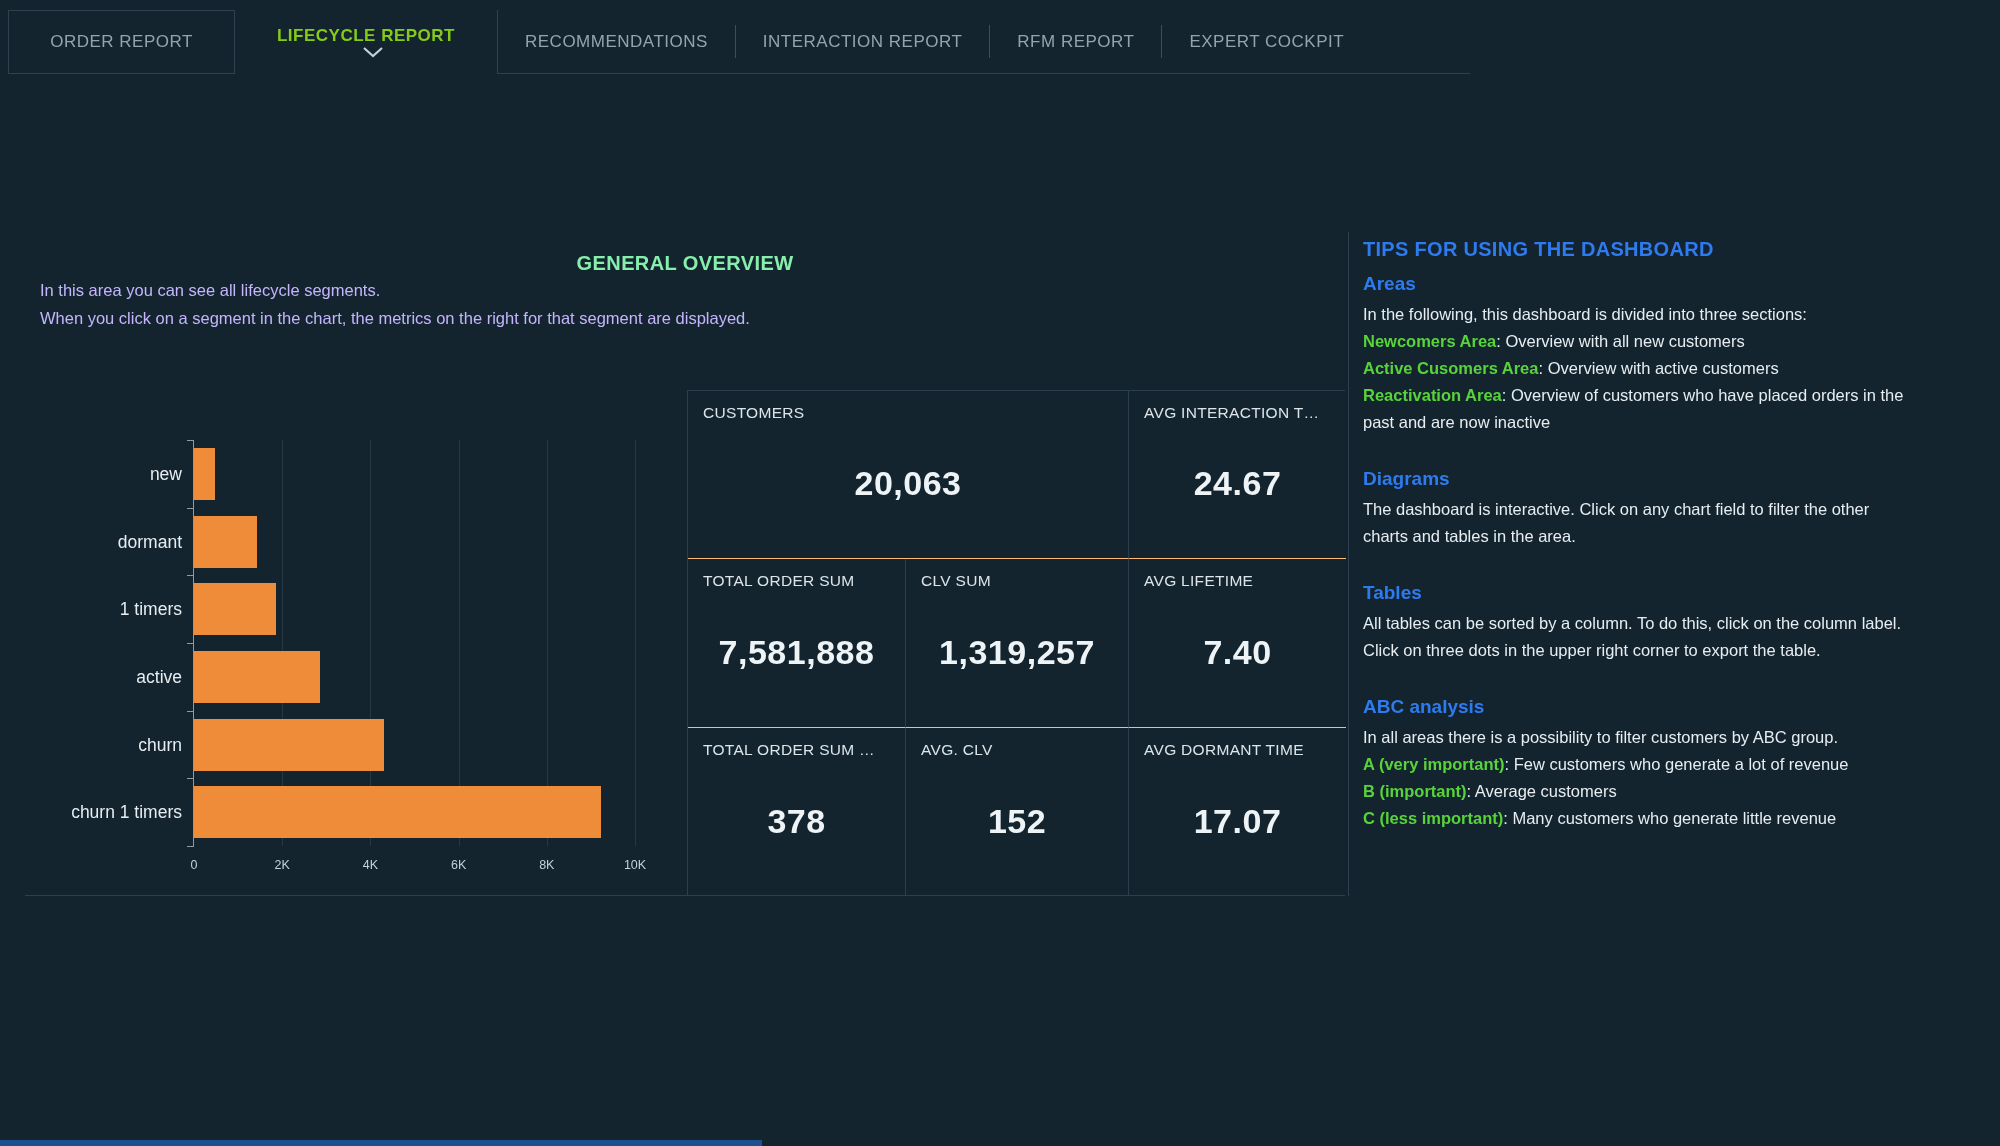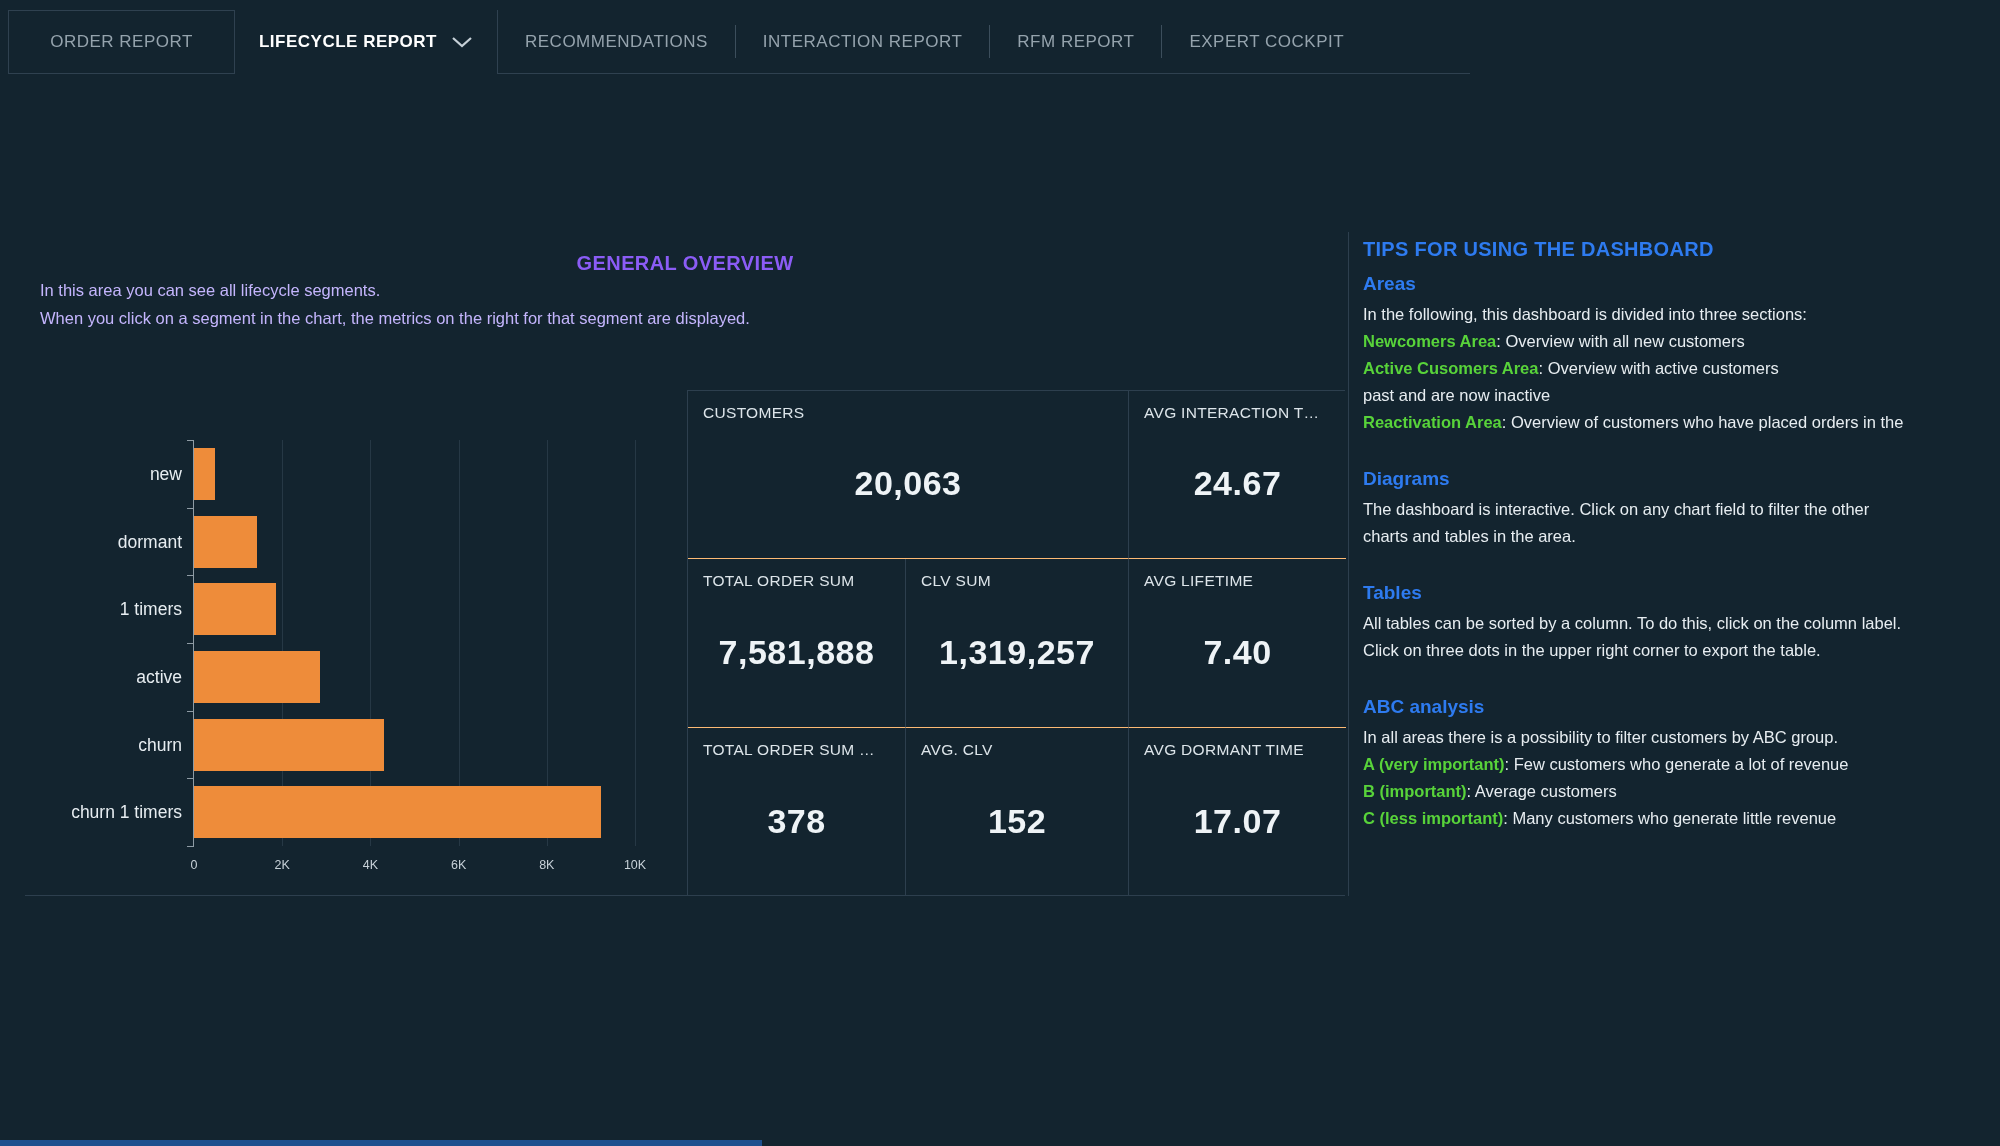--- a/index.html
+++ b/index.html
@@ -20,35 +20,35 @@
   }
   .tab {
     display:flex; align-items:center; justify-content:center;
     font-size:17px; letter-spacing:.5px; color:#95a3ad; cursor:pointer;
     white-space:nowrap;
   }
   .tab--boxed { width:227px; border:1px solid #2f4150; border-bottom:none; }
   .tab--active {
     width:263px; position:relative;
     border-right:1px solid #2f4150;
-    color:#ffffff; font-weight:bold;
+    color:#84cc16; font-weight:bold;flex-direction:column;
   }
   .tab--active::after {
     content:""; position:absolute; left:0; right:0; bottom:-1px; height:1px;
     background:#13242f;
   }
   .tab--plain { padding:0 27px; }
   .tab-sep { width:1px; background:#3c4e5c; margin:15px 0; }
   .chevron { margin-left:14px; display:inline-flex; }
 
   
   .overview-title {
     position:absolute; left:25px; top:252px; width:1320px;
     text-align:center; font-size:20px; font-weight:bold; letter-spacing:.4px;
-    color:#8b5cf6;
+    color:#86efac;
   }
   .overview-desc {
     position:absolute; left:40px; top:276px;
     font-size:16.5px; line-height:28px; color:#c4b5fd;
   }
 
   
   .chart-plot {
     position:absolute; left:193px; top:440px; width:441px; height:406px;
     border-left:1px solid #8e9ba4;
@@ -230,22 +230,22 @@
   <div class="divider-h"></div>
 
   <div class="tips">
     <div class="tips-title">TIPS FOR USING THE DASHBOARD</div>
 
     <div class="tips-section first">
       <div class="tips-heading">Areas</div>
       <div class="tips-line"><span class="lead"></span><span>In the following, this dashboard is divided into three sections:</span></div>
       <div class="tips-line"><span class="lead">Newcomers Area</span><span>: Overview with all new customers</span></div>
       <div class="tips-line"><span class="lead">Active Cusomers Area</span><span>: Overview with active customers</span></div>
+      <div class="tips-line"><span class="lead">Reactivation Area</span><span>: Overview of customers who have placed orders in the</span></div>
       <div class="tips-line"><span class="lead"></span><span>past and are now inactive</span></div>
-      <div class="tips-line"><span class="lead">Reactivation Area</span><span>: Overview of customers who have placed orders in the</span></div>
     </div>
 
     <div class="tips-section">
       <div class="tips-heading">Diagrams</div>
       <div class="tips-line"><span>The dashboard is interactive. Click on any chart field to filter the other</span></div>
       <div class="tips-line"><span>charts and tables in the area.</span></div>
     </div>
 
     <div class="tips-section">
       <div class="tips-heading">Tables</div>

